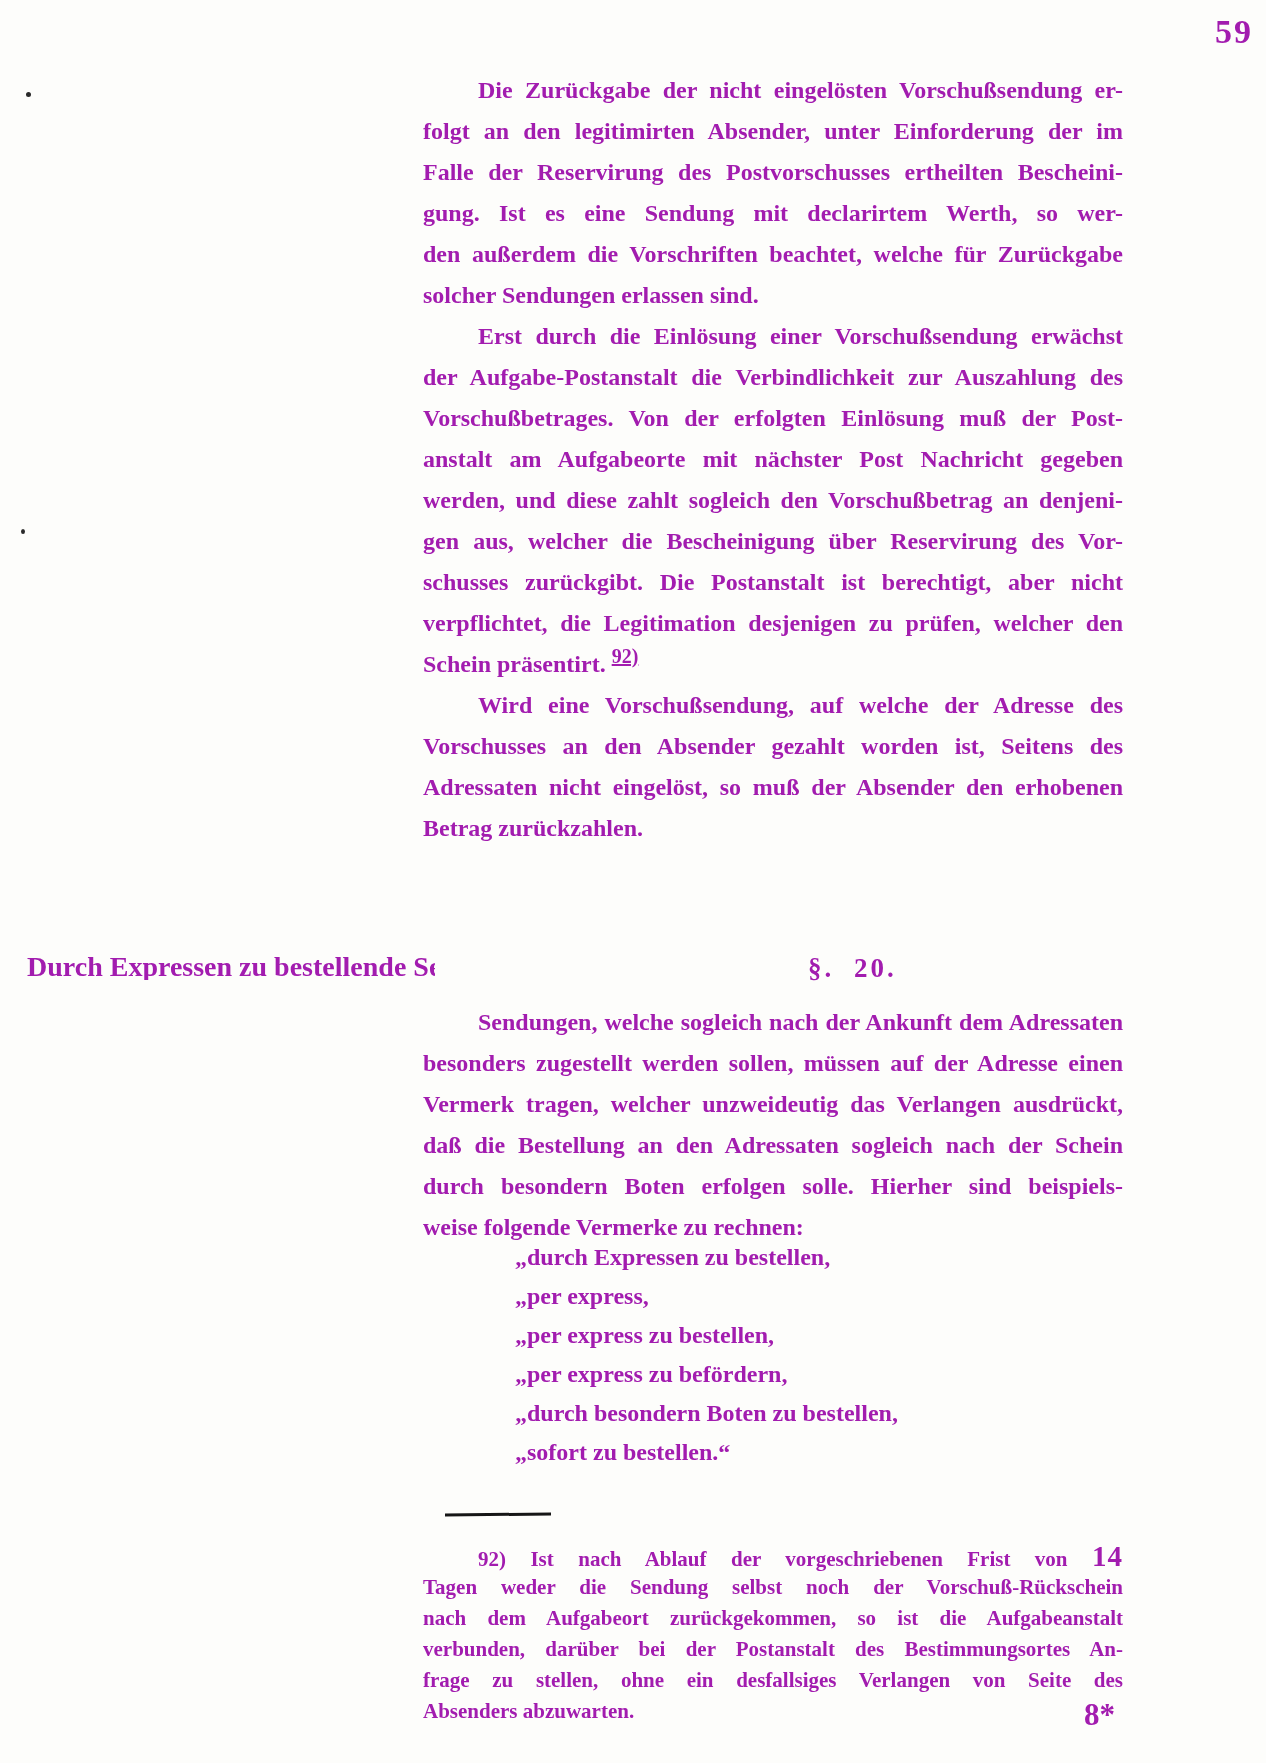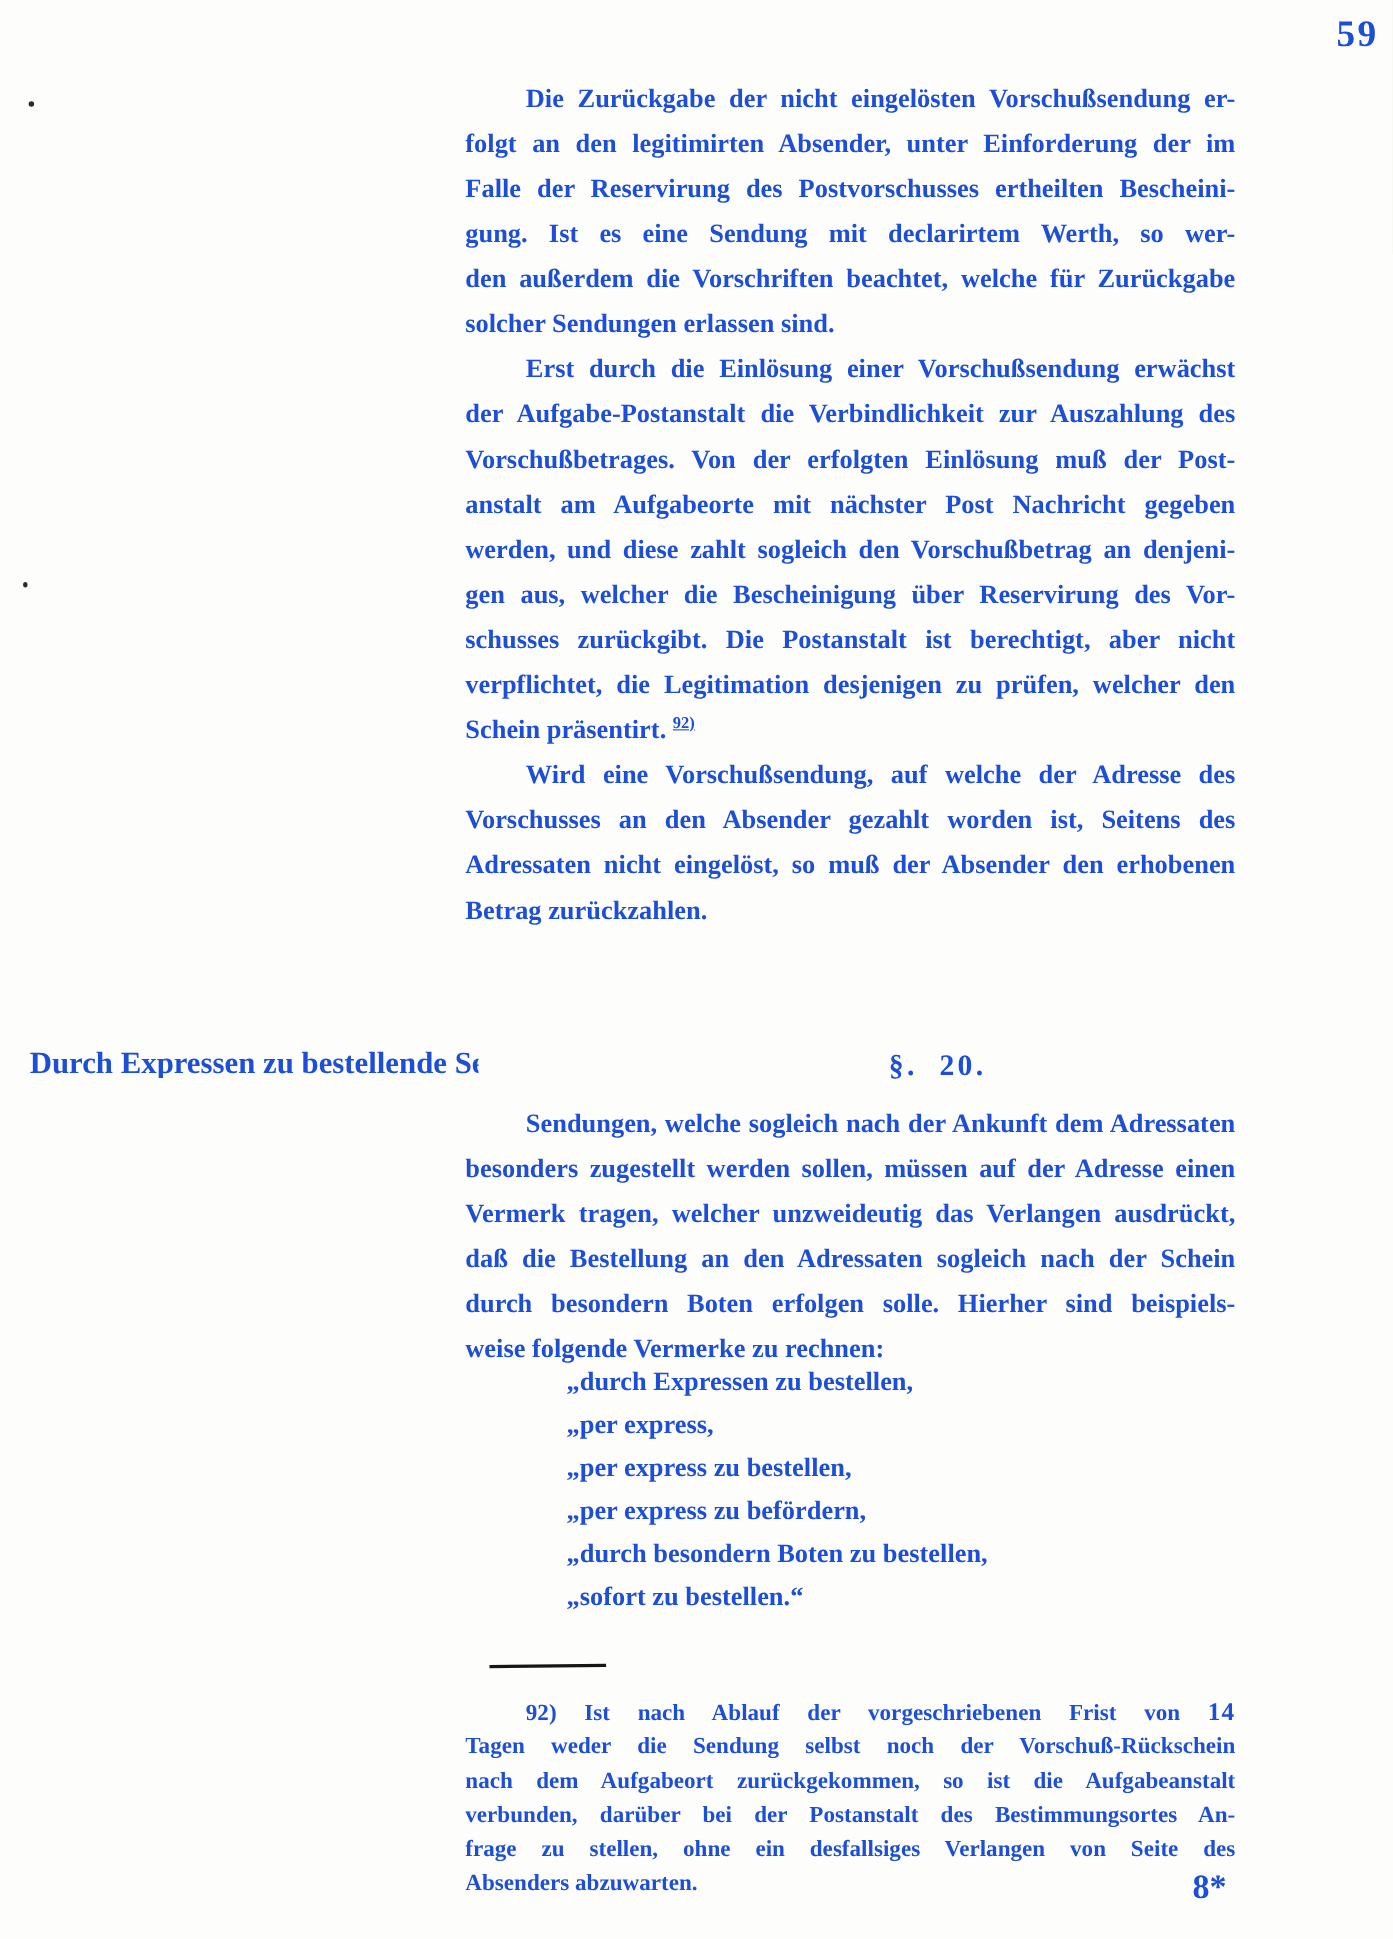--- a/index.html
+++ b/index.html
@@ -1,41 +1,41 @@
 <!DOCTYPE html>
 <html><head>
 <meta charset="utf-8">
 <style>
   html,body { margin:0; padding:0; }
   body { background:#e8e8e4; }
   .page {
     position:relative;
     width:1266px; height:1763px;
     background:#fdfdfb;
-    color:#1d4ed8;
+    color:#a21caf;
     font-family:"Liberation Serif", serif;
     overflow:hidden;
   }
   .pageno {
     position:absolute; top:14px; right:13px;
     font-weight:700; font-size:34px; line-height:36px;
     letter-spacing:2px;
   }
   .body-col {
     position:absolute; left:423px; top:70px; width:700px;
   }
   .line {
     height:41px; overflow:hidden;
     font-weight:700; font-size:24px; line-height:41px;
     text-align:justify; text-align-last:justify;
   }
   .para > .line:first-child { text-indent:55px; }
   .para.endshort > .line:last-child { text-align-last:left; }
   .line.lastline { text-align-last:left; }
-  .line.lastline sup { font-size:15px; line-height:0; vertical-align:super;text-decoration:underline; }
+  .line.lastline sup { font-size:20px; line-height:0; vertical-align:super;text-decoration:underline; }
   .heading {
     position:absolute; left:808px; top:952px;
     font-weight:700; font-size:27px; line-height:32px;
     letter-spacing:3px; word-spacing:10px;
   }
   .margin-note {
     position:absolute; left:27px; top:954px; width:408px;
     font-weight:700; font-size:28px; line-height:26px;
     white-space:nowrap; overflow:hidden;
   }
@@ -57,21 +57,21 @@
   .footnote {
     position:absolute; left:423px; top:1541px; width:700px;
   }
   .fline {
     height:31px; overflow:hidden;
     font-weight:700; font-size:21px; line-height:31px;
     text-align:justify; text-align-last:justify;
   }
   .fline.findent { text-indent:55px; }
   .fn-rest > .fline:last-child { text-align-last:left; }
-  .num-emph { font-size:23px; letter-spacing:1px;margin-top:42px; }
+  .num-emph { font-size:29px; letter-spacing:1px;margin-top:42px; }
   .sig-mark {
     position:absolute; left:1084px; top:1698px;
     font-weight:700; font-size:31px; line-height:34px;
   }
   .speck { position:absolute; background:#2a2a2a; border-radius:50%; }
   .speck.s1 { left:26px; top:92px;  width:5px; height:5px; }
   .speck.s2 { left:21px; top:529px; width:4px; height:5px; }
 </style>
 </head>
 <body>

